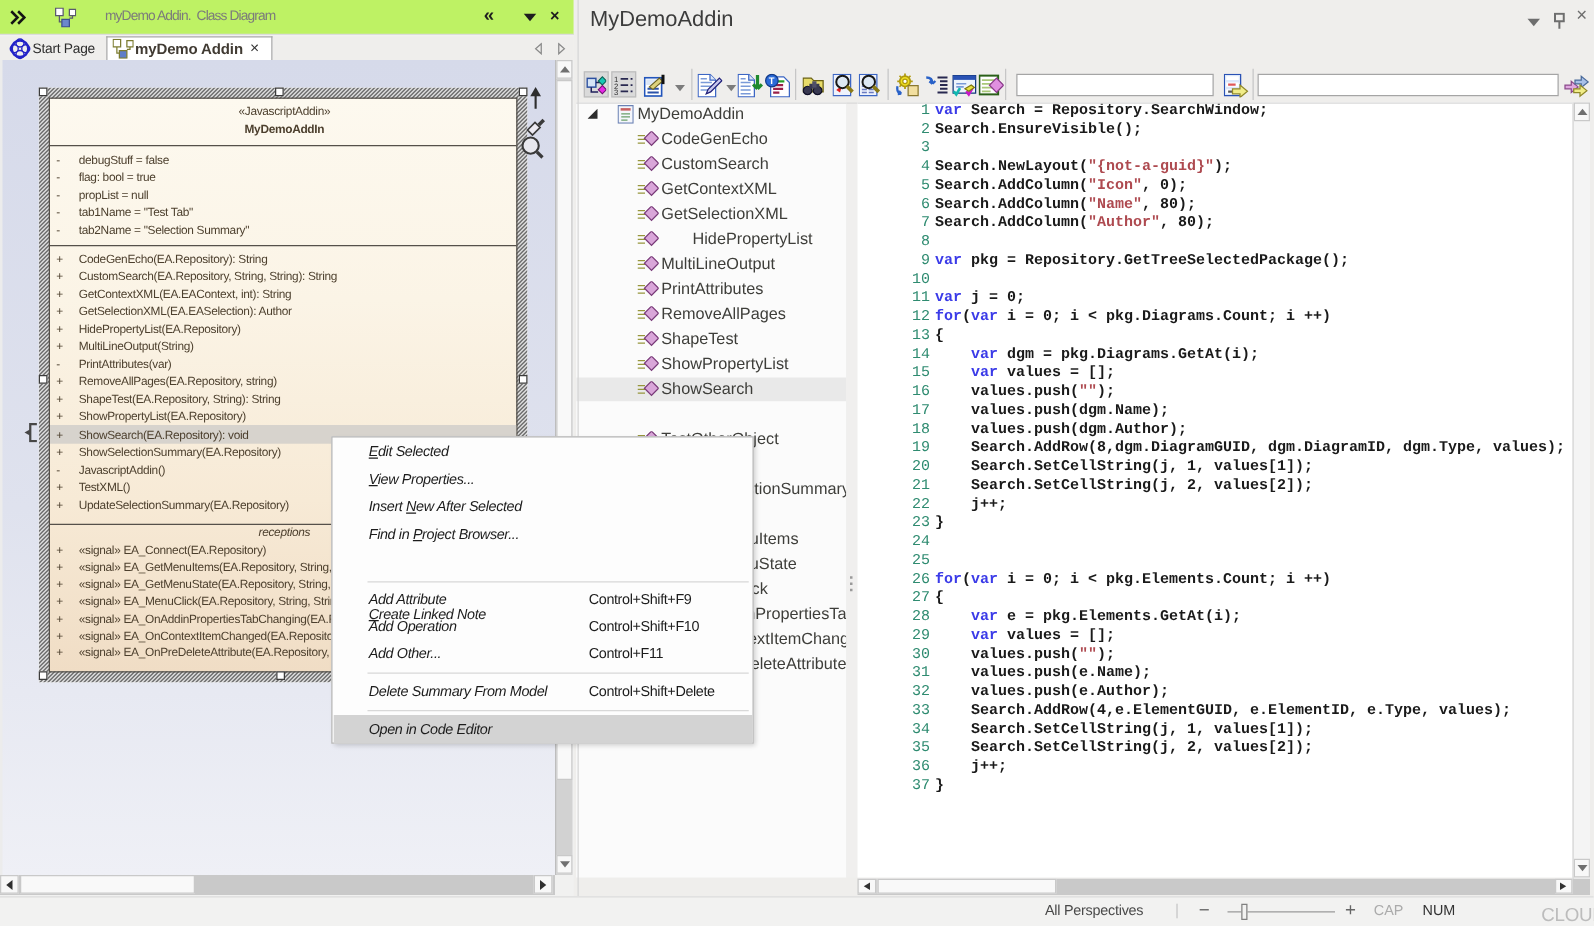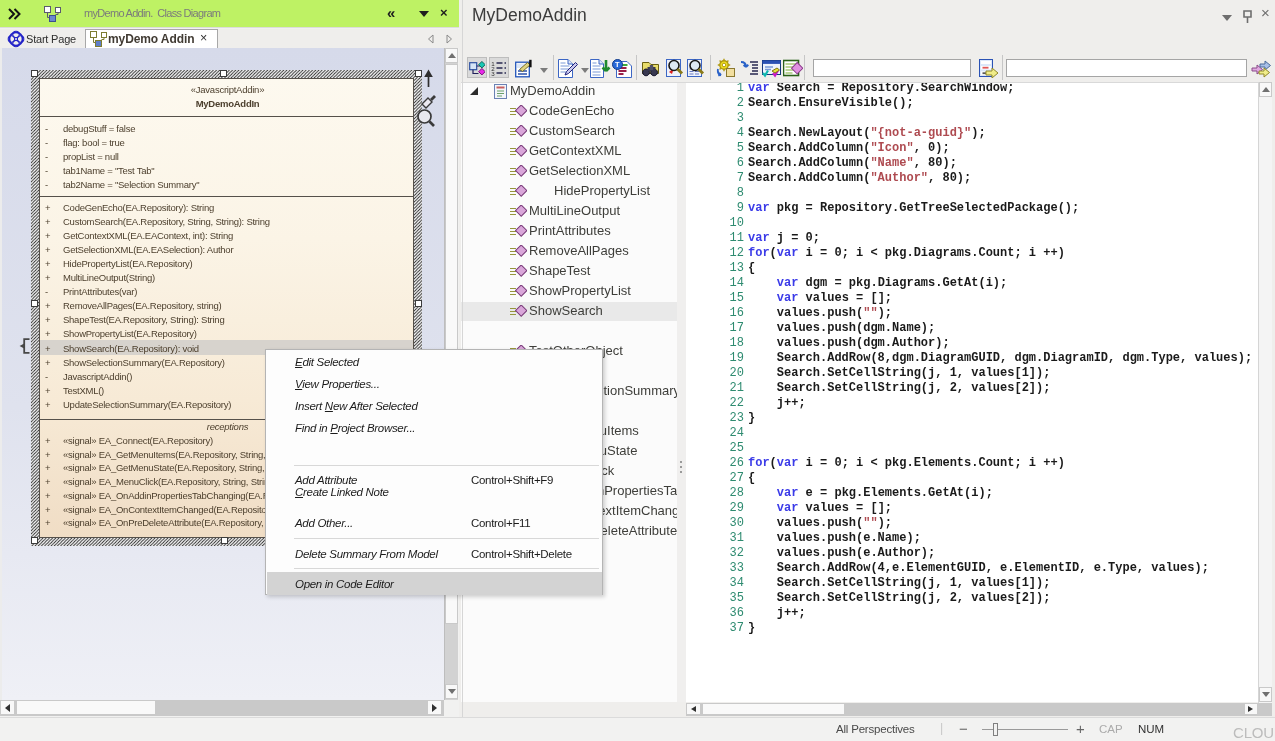--- a/index.html
+++ b/index.html
@@ -665,20 +665,24 @@
       <div class="mrow" style="top:67px;">
         <span class="lab">Find in <u>P</u>roject Browser...</span>
       </div>
       <div class="mrow" style="top:89px;margin-top:42px;">
         <span class="lab"><u>C</u>reate Linked Note</span>
       </div>
       <div class="mrow" style="top:119px;">
         <span class="lab">Add Attribute</span>
         <span class="sc">Control+Shift+F9</span>
       </div>
+      <div class="mrow" style="top:141px;">
+        <span class="lab">Add Operation</span>
+        <span class="sc">Control+Shift+F10</span>
+      </div>
       <div class="mrow" style="top:162px;">
         <span class="lab">Add Other...</span>
         <span class="sc">Control+F11</span>
       </div>
       <div class="mrow" style="top:193px;">
         <span class="lab">Delete Summary From Model</span>
         <span class="sc">Control+Shift+Delete</span>
       </div>
       <div class="mrow" style="top:223px;">
         <span class="lab">Open in Code Editor</span>

